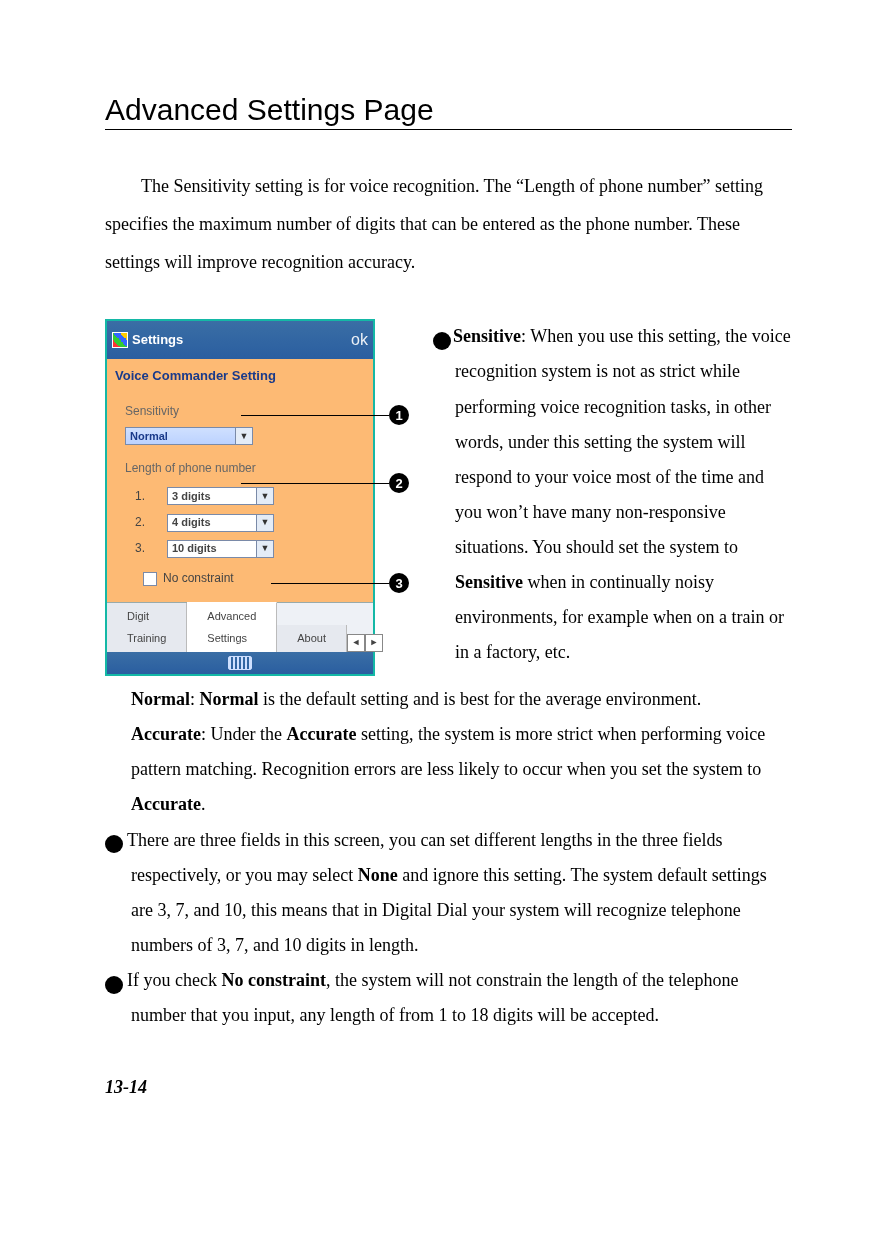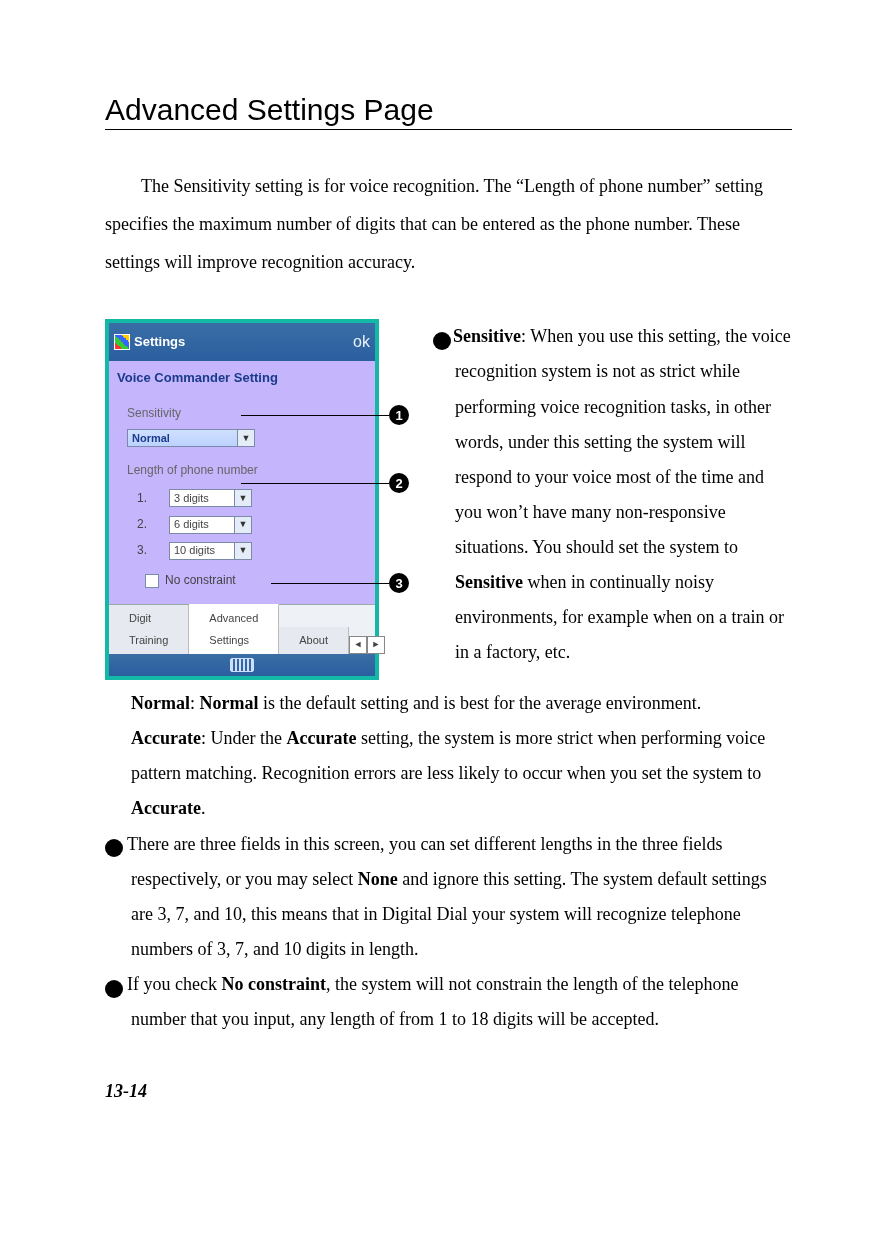--- a/index.html
+++ b/index.html
@@ -36,25 +36,25 @@
     margin-top: 38px;
   }
   
   .shot-wrap {
     position: relative;
     width: 320px;
     flex: 0 0 320px;
   }
   .shot {
     width: 266px;
-    border: 4px solid #14b8a6;
+    border: 2px solid #14b8a6;
     font-family: Tahoma, Arial, sans-serif;
     font-size: 12px;
     color: #444;
-    background: #c4b5fd;
+    background: #fdba74;
   }
   .shot .titlebar {
     display: flex;
     align-items: center;
     gap: 4px;
     background: linear-gradient(#3a6ea5, #2a5ea0);
     color: #fff;
     padding: 3px 5px;
     font-weight: bold;
     font-size: 13px;
@@ -91,22 +91,22 @@
   }
   .combo .arrow {
     margin-left: auto;
     width: 16px; height: 100%;
     border-left: 1px solid #7a8aa8;
     display: flex; align-items: center; justify-content: center;
     background: #e4ecf7;
     font-size: 9px; color: #333;
   }
   .combo.plain {
-    background:#fff; color:#444; font-weight:normal;
-    width: 83px;
+    background:#fff; color:#444; font-weight:bold;
+    width: 107px;
   }
   .len-row {
     display:flex; align-items:center; gap:10px;
     margin: 3px 0 3px 18px;
   }
   .len-row .num { width: 14px; }
   .chk-row {
     display:flex; align-items:center; gap:6px;
     margin: 6px 0 4px 26px;
   }
@@ -216,21 +216,21 @@
           <div class="len-row">
             <span class="num">1.</span>
             <div class="combo plain">
               <span>3 digits</span>
               <span class="arrow">▼</span>
             </div>
           </div>
           <div class="len-row">
             <span class="num">2.</span>
             <div class="combo plain">
-              <span>6 digits</span>
+              <span>4 digits</span>
               <span class="arrow">▼</span>
             </div>
           </div>
           <div class="len-row">
             <span class="num">3.</span>
             <div class="combo plain">
               <span>10 digits</span>
               <span class="arrow">▼</span>
             </div>
           </div>

